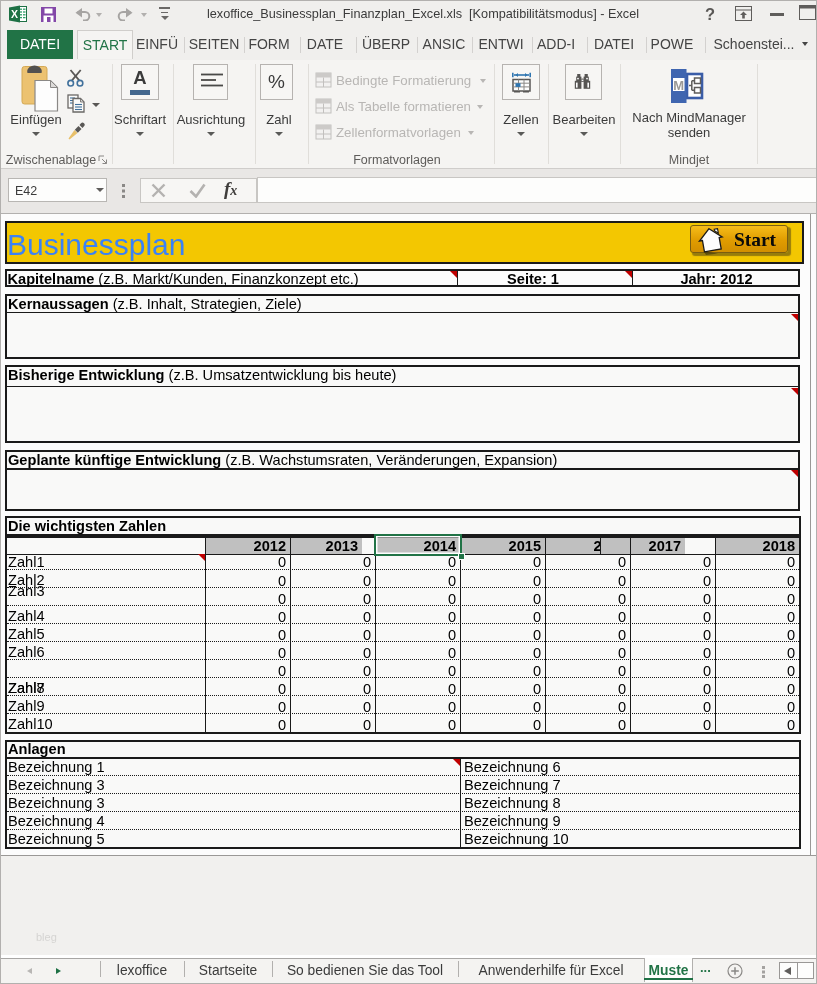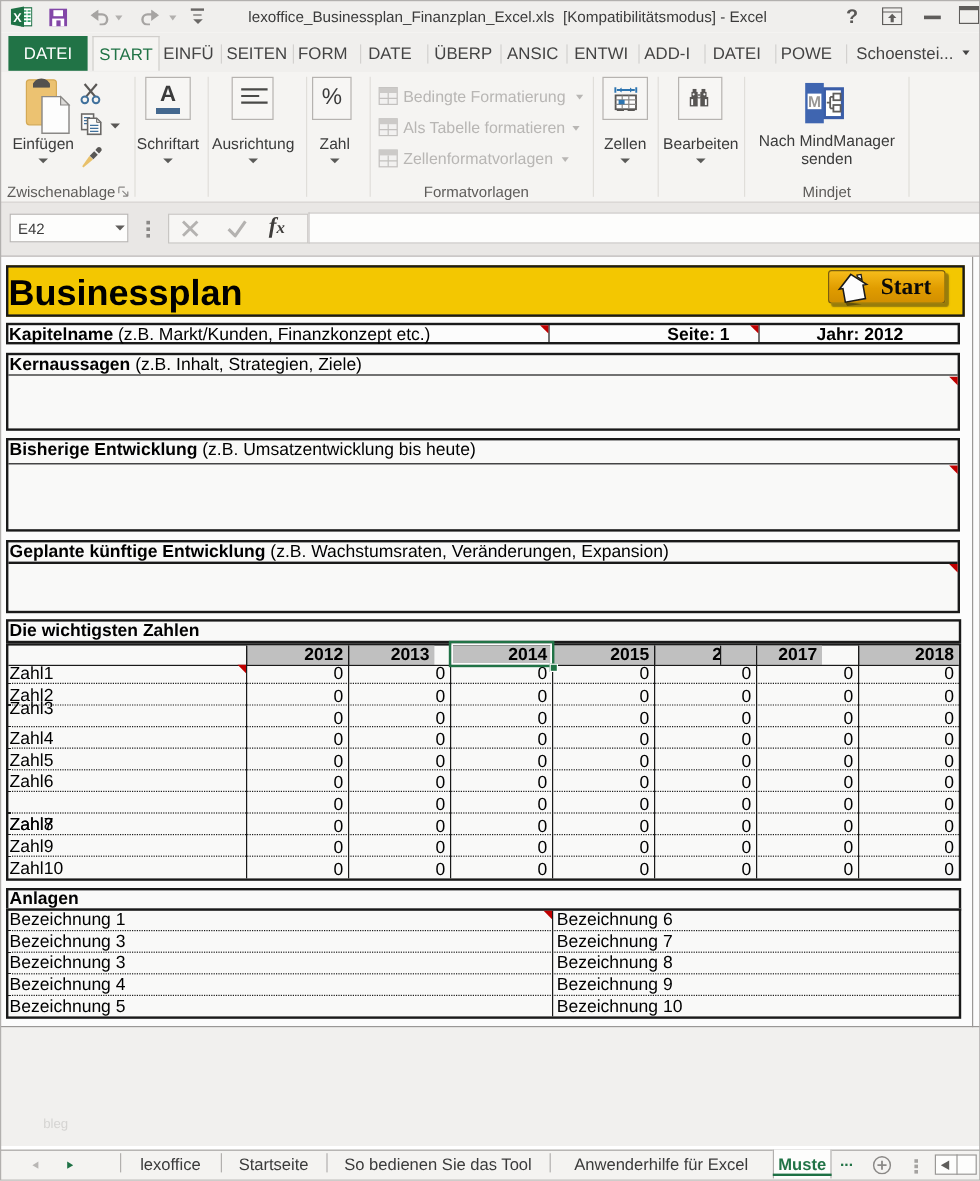--- a/index.html
+++ b/index.html
@@ -290,37 +290,37 @@
 <svg class="abs" style="left:189px;top:183px" width="17" height="15" viewBox="0 0 17 15">
  <path d="M1.5 8 l5.5 5.5 L15.5 1.5" stroke="#b4b2b0" stroke-width="2.6" fill="none"></path>
 </svg>
 <div class="abs" style="left:224px;top:178px;font-size:19px;font-style:italic;font-weight:bold;color:#3f3d3b;font-family:'Liberation Serif',serif">f<span style="font-size:14px">x</span></div>
 <div class="abs" style="left:257px;top:177px;width:560px;height:26px;background:#fdfdfc;border:1px solid #c8c6c3;border-right:none"></div>
 
 <div class="abs" style="left:810px;top:214px;width:1px;height:642px;background:#9a9896"></div>
 <div class="abs" style="left:0;top:855px;width:817px;height:1px;background:#9a9896"></div>
 
 <div class="sbox" style="left:5px;top:221px;width:799px;height:43px;background:#f3c701"></div>
-<div class="abs" style="left:7px;top:230px;font-size:30px;font-weight:bold;color:#000000;line-height:1">Businessplan</div>
+<div class="abs" style="left:7px;top:230px;font-size:30px;font-weight:normal;color:#3b82f6;line-height:1">Businessplan</div>
 
 <div class="abs" style="left:690px;top:225px;width:98px;height:28px;background:linear-gradient(#f6bc1a,#e09c00 55%,#d28f00);border:1.5px solid #7a5d10;border-radius:3px;box-shadow:2.5px 2.5px 1px rgba(90,75,20,0.6)"></div>
 <svg class="abs" style="left:696px;top:226px" width="32" height="30" viewBox="0 0 32 30">
  <g transform="rotate(-10 15 14)">
   <path d="M15 2.5 l11.5 10.5 h-3 v11.5 h-17 v-11.5 h-3 z" fill="#fdfdfd" stroke="#1a1a1a" stroke-width="1.3"></path>
   <path d="M20 4 h3.4 v4.6 l-3.4 -3.1 z" fill="#fdfdfd" stroke="#1a1a1a" stroke-width="1.1"></path>
  </g>
  <path d="M8 25.5 l14 2 -12 1.5 z" fill="rgba(40,35,10,0.5)"></path>
 </svg>
 <div class="abs" style="left:733px;top:230px;width:44px;text-align:center;font-size:19.5px;font-weight:bold;color:#0a0a0a;font-family:'Liberation Serif',serif;line-height:1">Start</div>
 
 <div class="sbox" style="left:5px;top:269px;width:795px;height:18px;background:#fcfcfc"></div>
 <div class="vline" style="left:457px;top:270px;height:15px"></div>
 <div class="vline" style="left:632px;top:270px;height:15px"></div>
 <div class="ct" style="left:7.5px;top:270.6px"><b>Kapitelname</b> (z.B. Markt/Kunden, Finanzkonzept etc.)</div>
-<div class="ct" style="left:458px;top:270.6px;width:150px;text-align:right"><b>Seite: 1</b></div>
+<div class="ct" style="left:458px;top:270.6px;width:150px;text-align:center"><b>Seite: 1</b></div>
 <div class="ct" style="left:633px;top:270.6px;width:167px;text-align:center"><b>Jahr: 2012</b></div>
 <div class="redtri" style="left:450px;top:271px"></div>
 <div class="redtri" style="left:625px;top:271px"></div>
 <div class="sbox" style="left:5px;top:293.5px;width:795px;height:65px"></div>
 <div class="abs" style="left:7px;top:311.5px;width:791px;height:1.5px;background:#1a1a1a"></div>
 <div class="ct" style="left:8px;top:295.5px"><b>Kernaussagen</b> (z.B. Inhalt, Strategien, Ziele)</div>
 <div class="redtri" style="left:791px;top:313.5px"></div>
 <div class="sbox" style="left:5px;top:364.5px;width:795px;height:78px"></div>
 <div class="abs" style="left:7px;top:385.5px;width:791px;height:1.5px;background:#1a1a1a"></div>
 <div class="ct" style="left:8px;top:366.5px"><b>Bisherige Entwicklung</b> (z.B. Umsatzentwicklung bis heute)</div>

